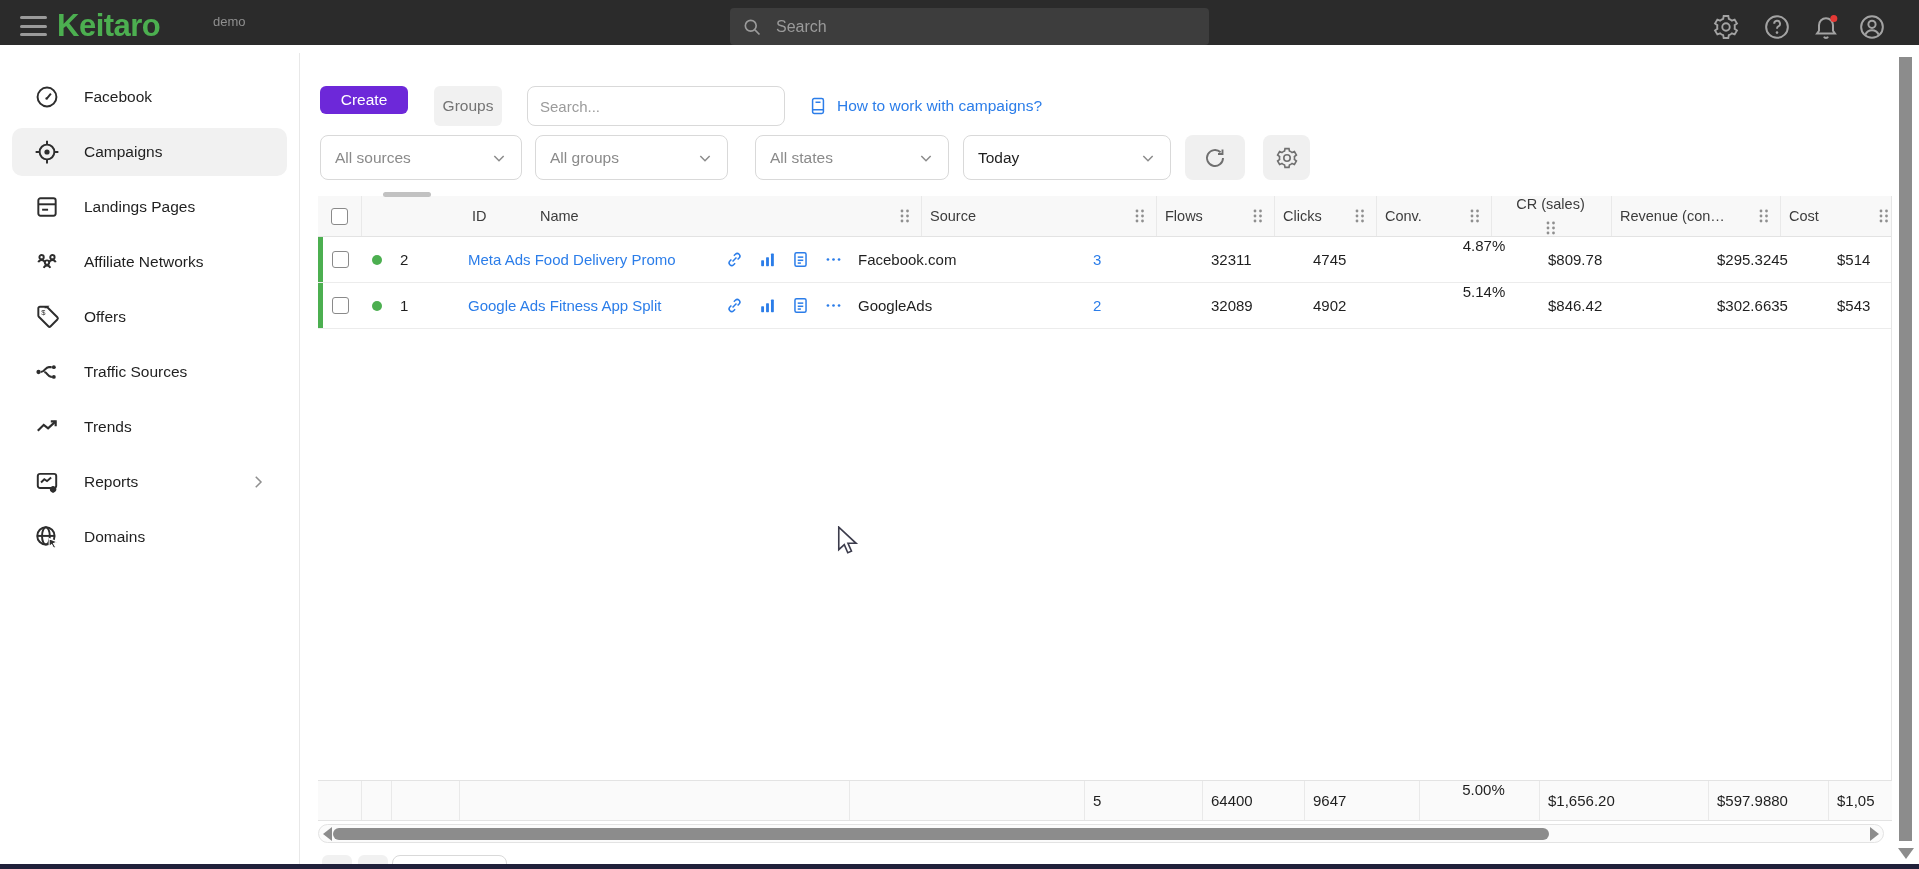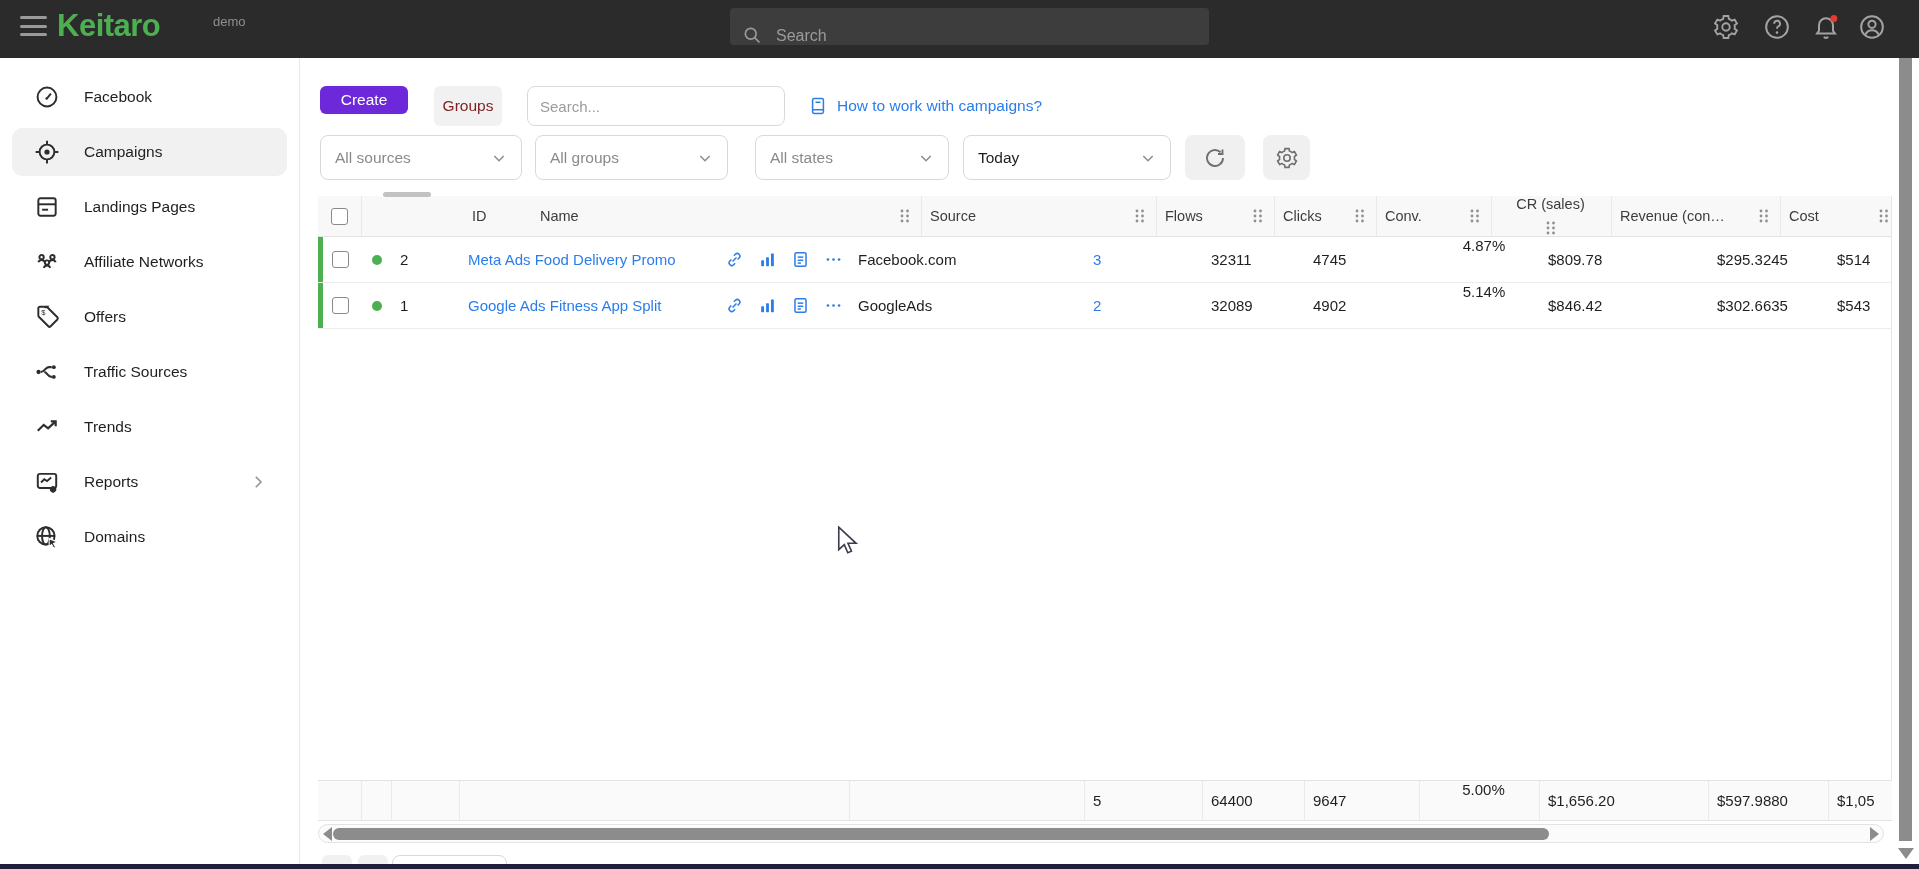--- a/index.html
+++ b/index.html
@@ -2,42 +2,42 @@
 <html><head>
 <meta charset="utf-8">
 <style>
   * { margin:0; padding:0; box-sizing:border-box; }
   html,body { background:#fff; }
   #app {
     position:relative; width:1919px; height:869px; overflow:hidden;
     font-family:"Liberation Sans", sans-serif; background:#fff; color:#1f1f1f;
   }
   
-  #topbar { position:absolute; left:0; top:0; width:1919px; height:58px; background:#2b2b2b; z-index:30; }
+  #topbar { position:absolute; left:0; top:0; width:1919px; height:45px; background:#2b2b2b; z-index:30; }
   #hamburger { position:absolute; left:20px; top:14px; width:27px; height:24px; cursor:pointer; display:flex; flex-direction:column; justify-content:space-between; padding:2px 0; }
   #hamburger span { display:block; height:3px; width:100%; background:#9a9a9a; border-radius:2px; }
   #logo { position:absolute; left:57px; top:8px; font-size:31px; font-weight:700; letter-spacing:-0.5px; color:#4caf50; }
   #logo-badge { position:absolute; left:213px; top:14px; font-size:13px; color:#8f8f8f; }
-  #topbar-search { position:absolute; left:730px; top:8px; width:479px; height:37px; background:#3d3d3d; border-radius:4px; display:flex; align-items:flex-end; padding:0 12px; }
+  #topbar-search { position:absolute; left:730px; top:8px; width:479px; height:37px; background:#3d3d3d; border-radius:4px; display:flex; align-items:center; padding:0 12px; }
   #topbar-search svg { flex:0 0 auto; }
   #topbar-search input { background:transparent; border:none; outline:none; color:#cfcfcf; font-size:16px; margin-left:14px; width:100%; font-family:"Liberation Sans",sans-serif; }
   #topbar-search input::placeholder { color:#9b9b9b; }
   .topbar-icon { position:absolute; top:13px; width:28px; height:28px; color:#a3a3a3; cursor:pointer; }
   #tb-gear { left:1712px; } #tb-help { left:1763px; } #tb-bell { left:1812px; } #tb-account { left:1858px; }
   
   #sidebar { position:absolute; left:0; top:53px; width:300px; height:816px; background:#fff; border-right:1px solid #e8e8e8; padding-top:20px; z-index:10; }
   .side-item { height:48px; margin:0 12px 7px 12px; border-radius:10px; display:flex; align-items:center; padding-left:22px; cursor:pointer; color:#1f1f1f; }
   .side-item.active { background:#f1f1f1; }
   .side-item .s-icon { width:26px; height:26px; color:#2d2d2d; flex:0 0 auto; }
   .side-item .s-label { margin-left:24px; font-size:15.5px; }
   .side-item .s-chevron { margin-left:auto; margin-right:20px; width:18px; height:18px; color:#8f8f8f; }
   
   .btn { position:absolute; border:none; border-radius:6px; font-family:"Liberation Sans",sans-serif; font-size:15.5px; cursor:pointer; }
   #btn-create { left:320px; top:86px; width:88px; height:28px; background:#6d28d9; color:#fff; }
-  #btn-groups { left:434px; top:86px; width:68px; height:40px; background:#f1f1f1; color:#7f1d1d; }
+  #btn-groups { left:434px; top:86px; width:68px; height:40px; background:#f1f1f1; color:#737373; }
   #toolbar-search { position:absolute; left:527px; top:86px; width:258px; height:40px; border:1px solid #d9d9d9; border-radius:8px; padding:0 12px; font-size:15px; color:#1f1f1f; outline:none; font-family:"Liberation Sans",sans-serif; }
   #toolbar-search::placeholder { color:#9b9b9b; }
   #help-link { position:absolute; left:808px; top:96px; display:flex; align-items:center; color:#2b7de9; cursor:pointer; }
   #help-link svg { width:20px; height:20px; }
   #help-link span { margin-left:9px; font-size:15.5px; }
   
   .dropdown { position:absolute; top:135px; height:45px; background:#fff; border:1px solid #d9d9d9; border-radius:8px; display:flex; align-items:center; padding:0 14px; font-size:15.5px; color:#8a8a8a; cursor:pointer; }
   .dropdown .dd-chevron { margin-left:auto; width:16px; height:16px; color:#8a8a8a; }
   #dd-sources { left:320px; width:202px; } #dd-groups { left:535px; width:193px; } #dd-states { left:755px; width:194px; }
   #dd-date { left:963px; width:208px; color:#1f1f1f; }

